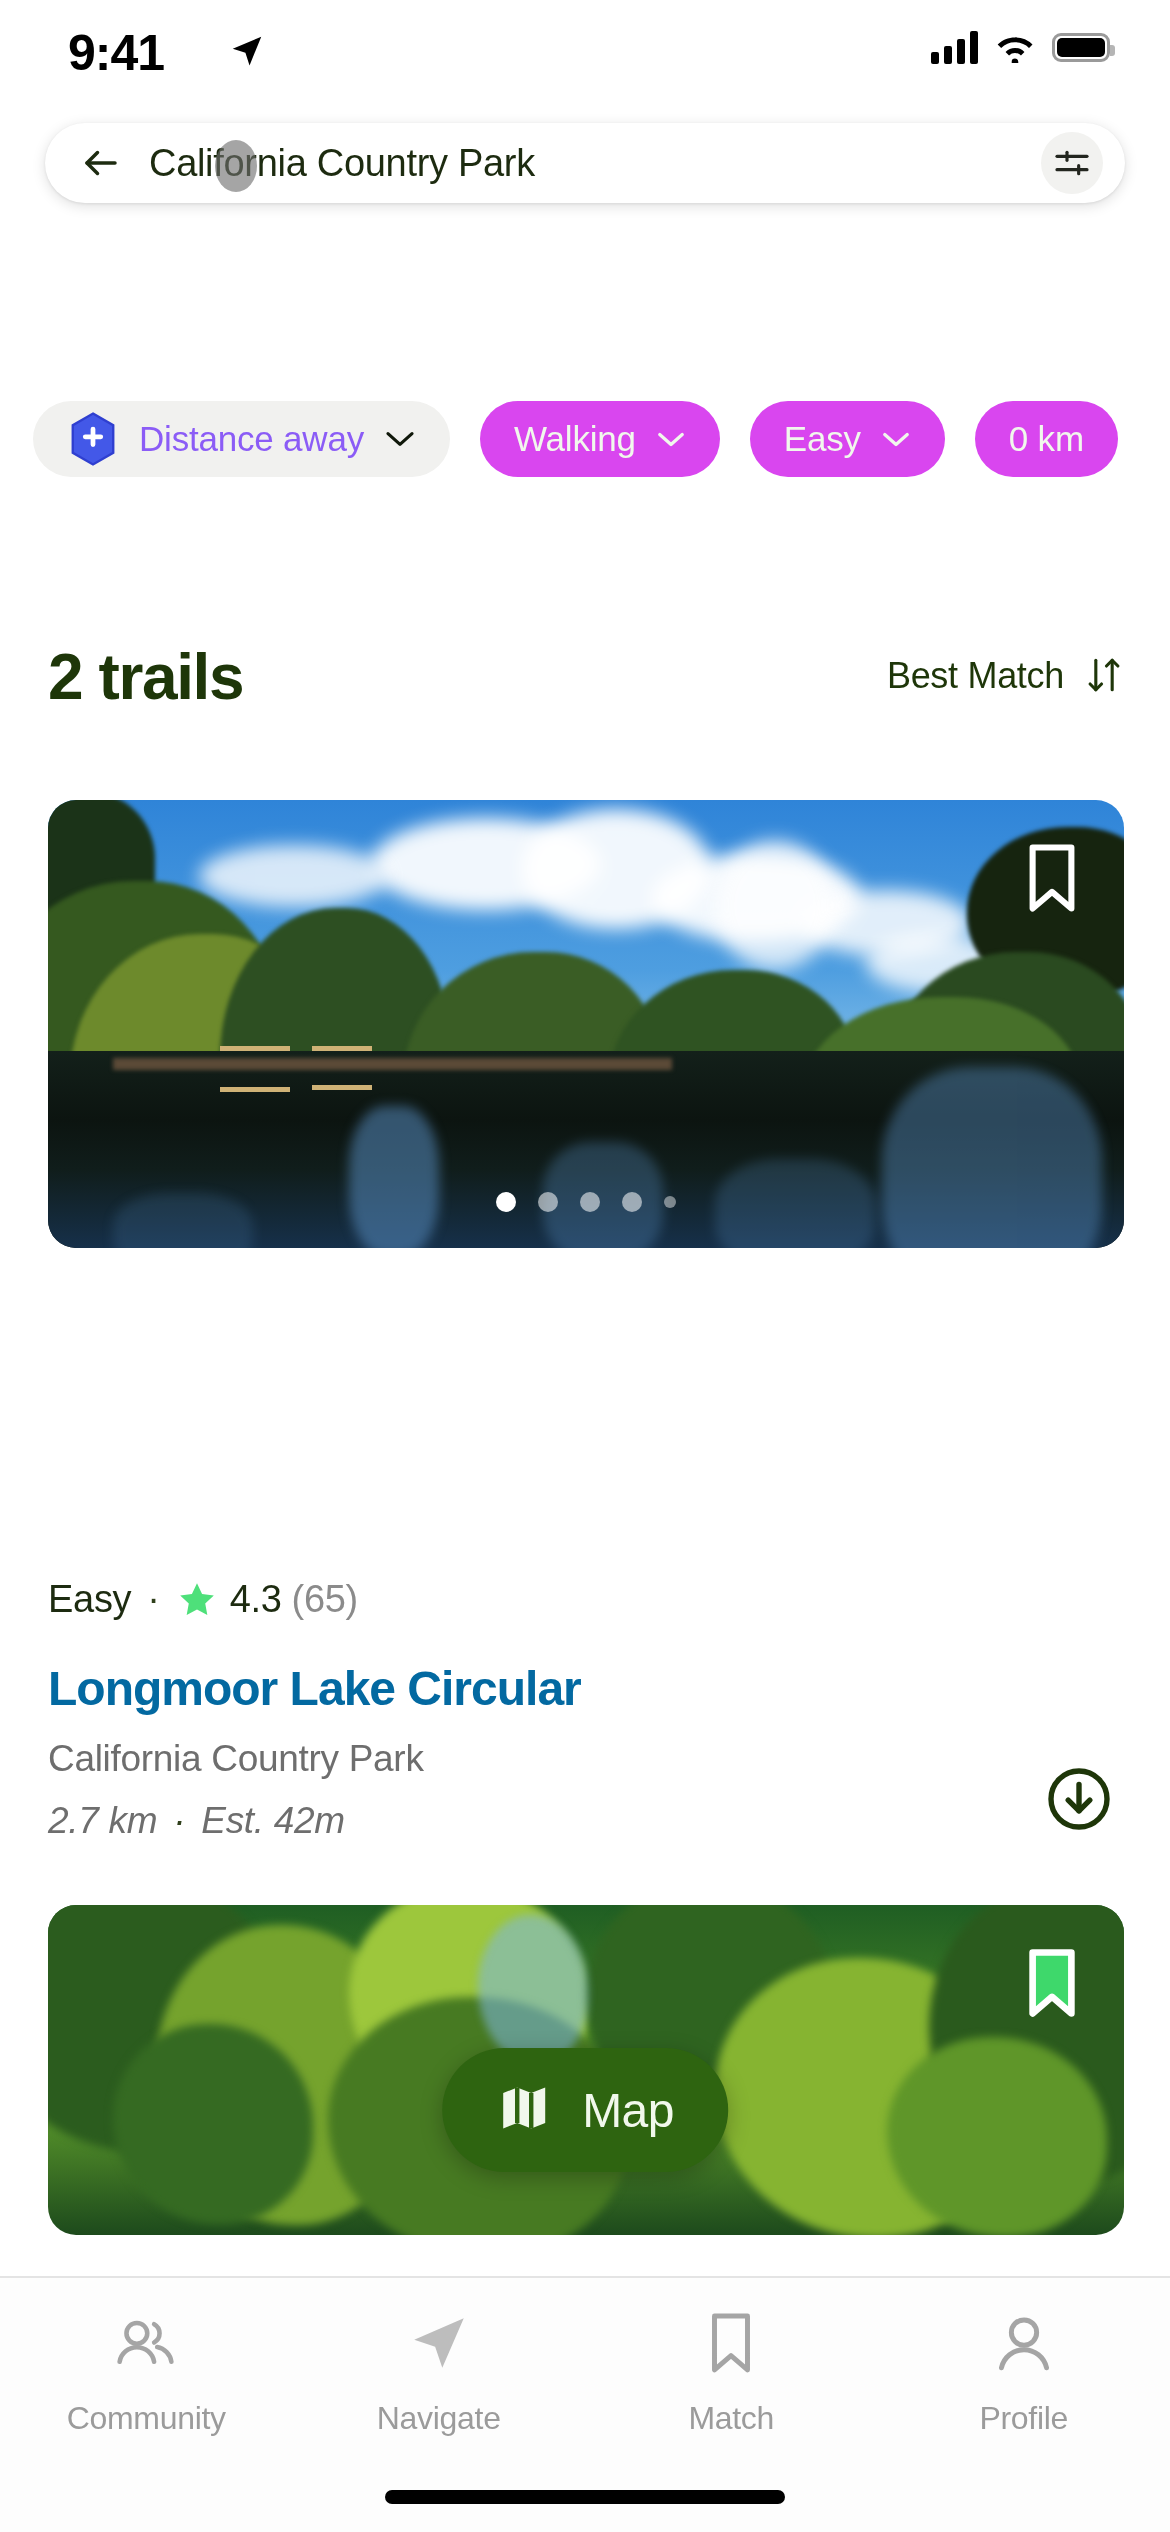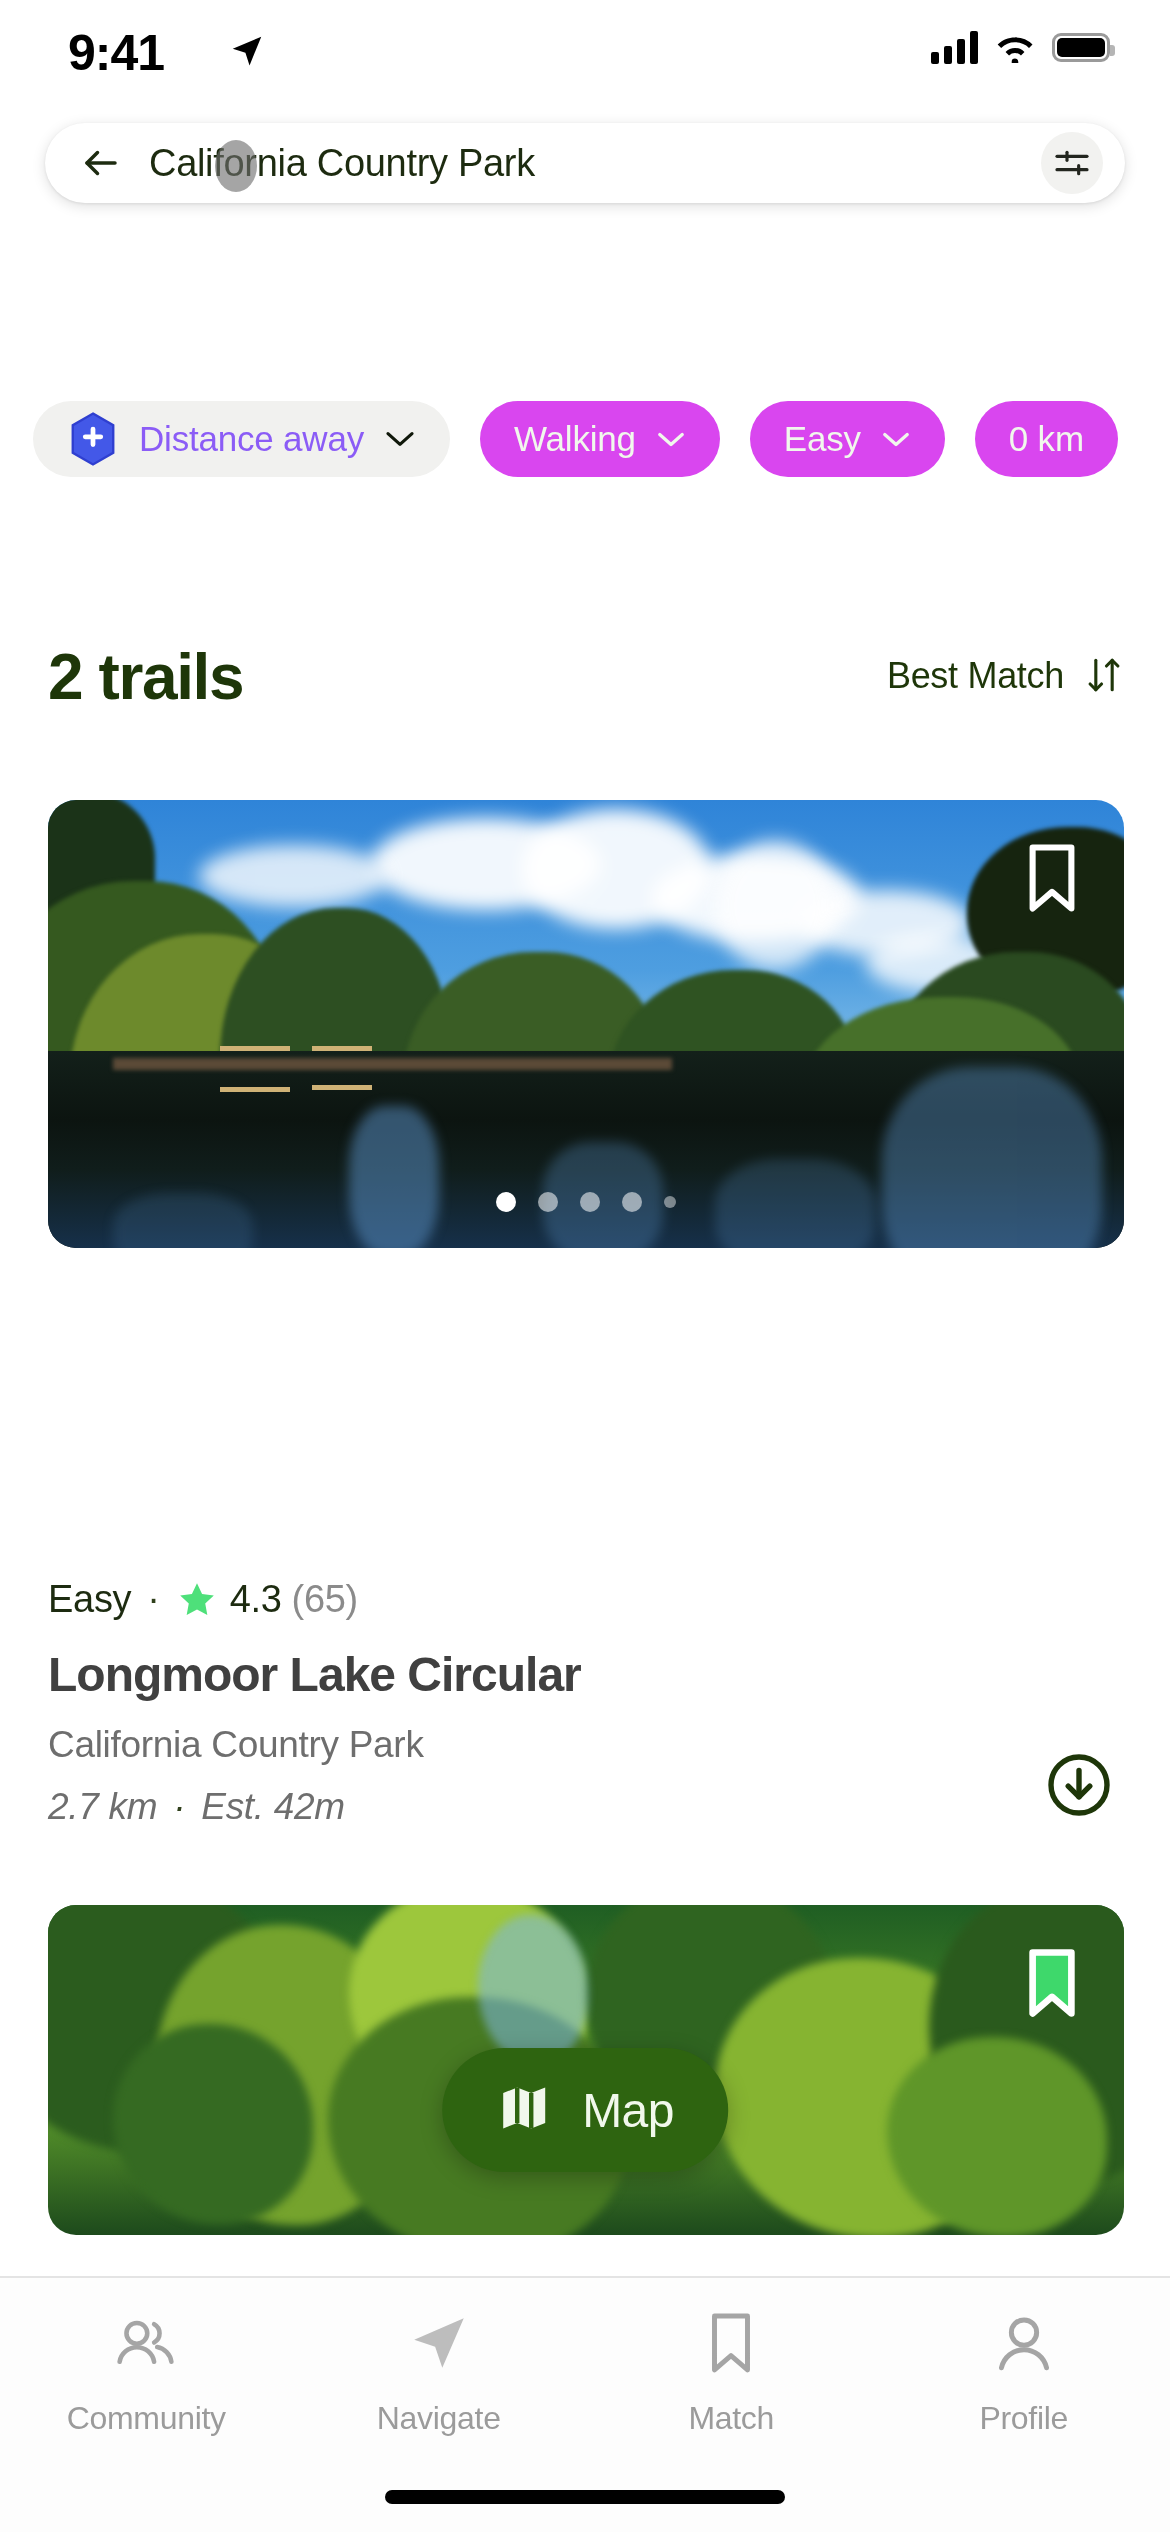--- a/index.html
+++ b/index.html
@@ -93,21 +93,21 @@
   .dots{ position:absolute; left:50%; transform:translateX(-50%); bottom:36px; display:flex; align-items:center; gap:22px; }
   .dot{ width:20px;height:20px;border-radius:50%;background:rgba(255,255,255,.55); }
   .dot.active{ background:#fff; }
   .dot.small{ width:12px;height:12px;background:rgba(255,255,255,.45); }
 
   .card-meta{ position:absolute; left:48px; width:1076px; }
   .meta-line{ display:flex; align-items:center; gap:0; font-size:38px; color:#1d2b10; letter-spacing:-.3px; }
   .meta-sep{ margin:0 16px; color:#30401c; }
   .star{ margin-right:12px; display:flex; }
   .rating-count{ color:#8b8b8b; margin-left:10px; }
-  .trail-name{ font-size:48px; font-weight:700; color:#404040; letter-spacing:-1px; margin-top:26px; }
+  .trail-name{ font-size:48px; font-weight:700; color:#0369a1; letter-spacing:-1px; margin-top:40px; }
   .trail-park{ font-size:37px; color:#6e6e6e; letter-spacing:-.3px; margin-top:22px; }
   .trail-stats{ font-size:37px; color:#6e6e6e; letter-spacing:-.3px; margin-top:20px;font-style:italic; }
   .dl-btn{ position:absolute; right:10px; bottom:8px; width:70px;height:70px; }
 
   
   .map-btn{
     position:absolute; left:50%; transform:translateX(-50%); top:2048px;
     height:124px; padding:0 54px; border-radius:62px; background:#2e6410;
     display:flex; align-items:center; gap:30px;
     box-shadow:0 6px 22px rgba(0,0,0,.25);

